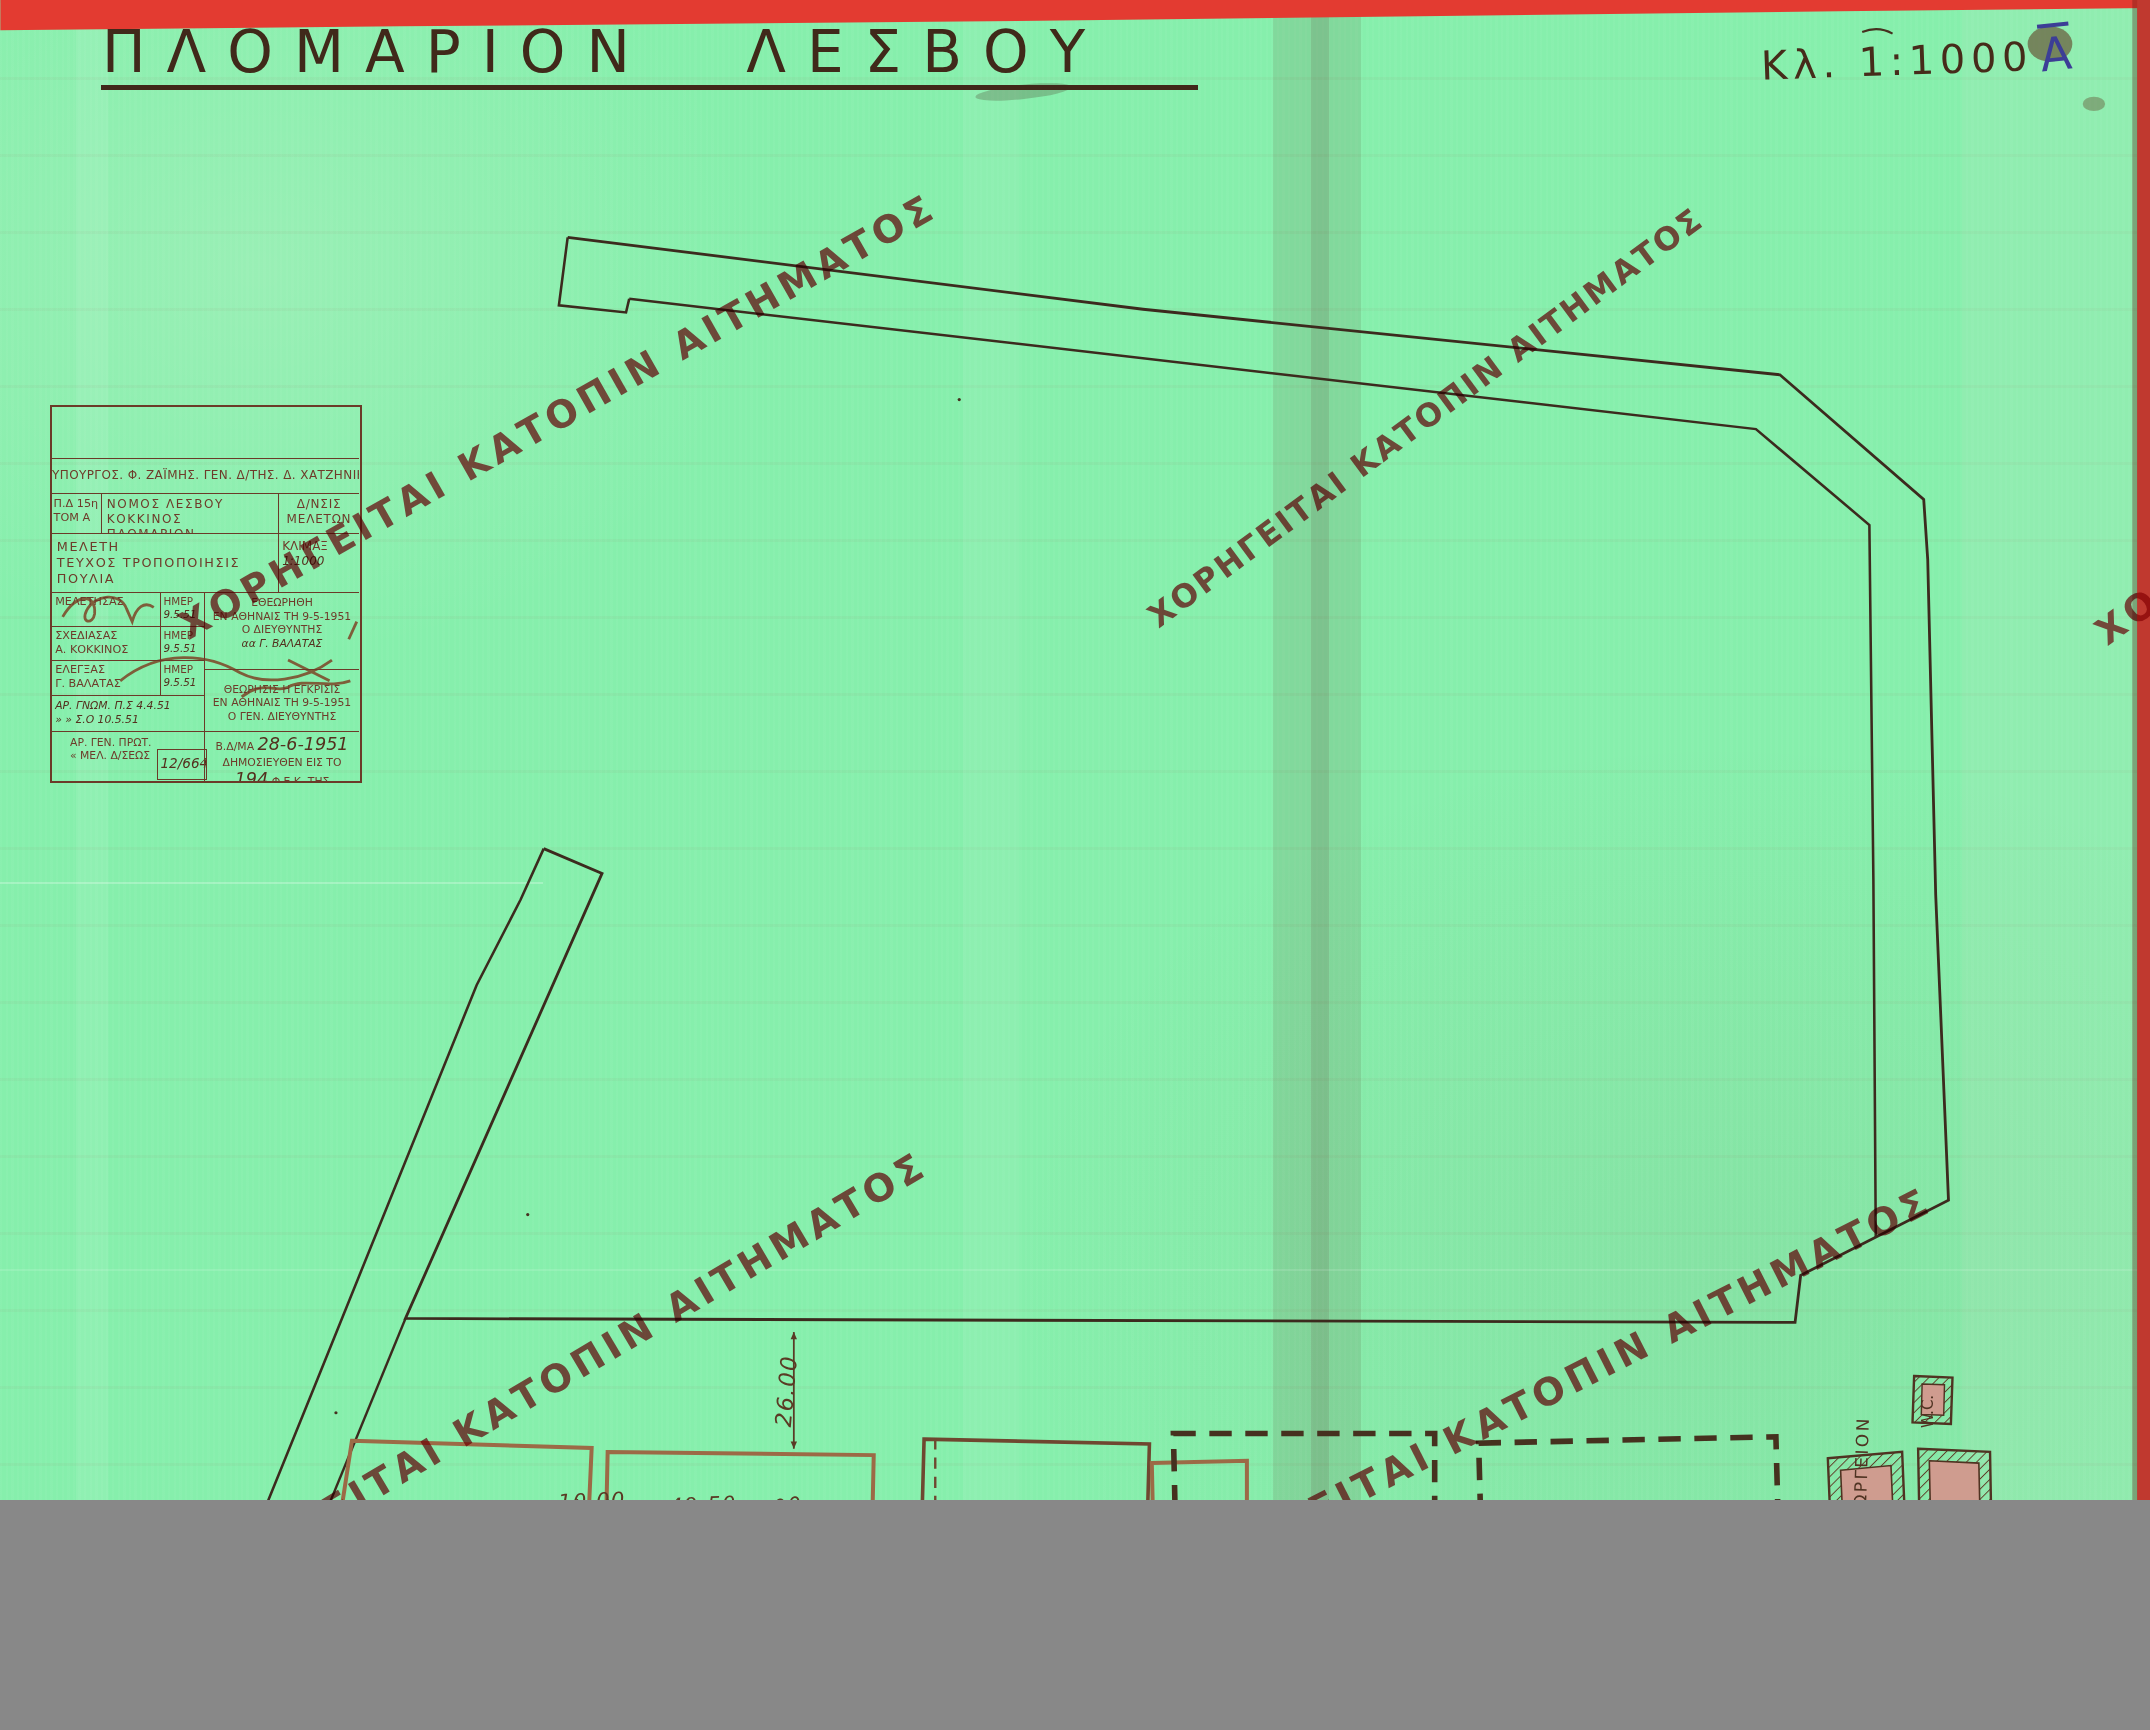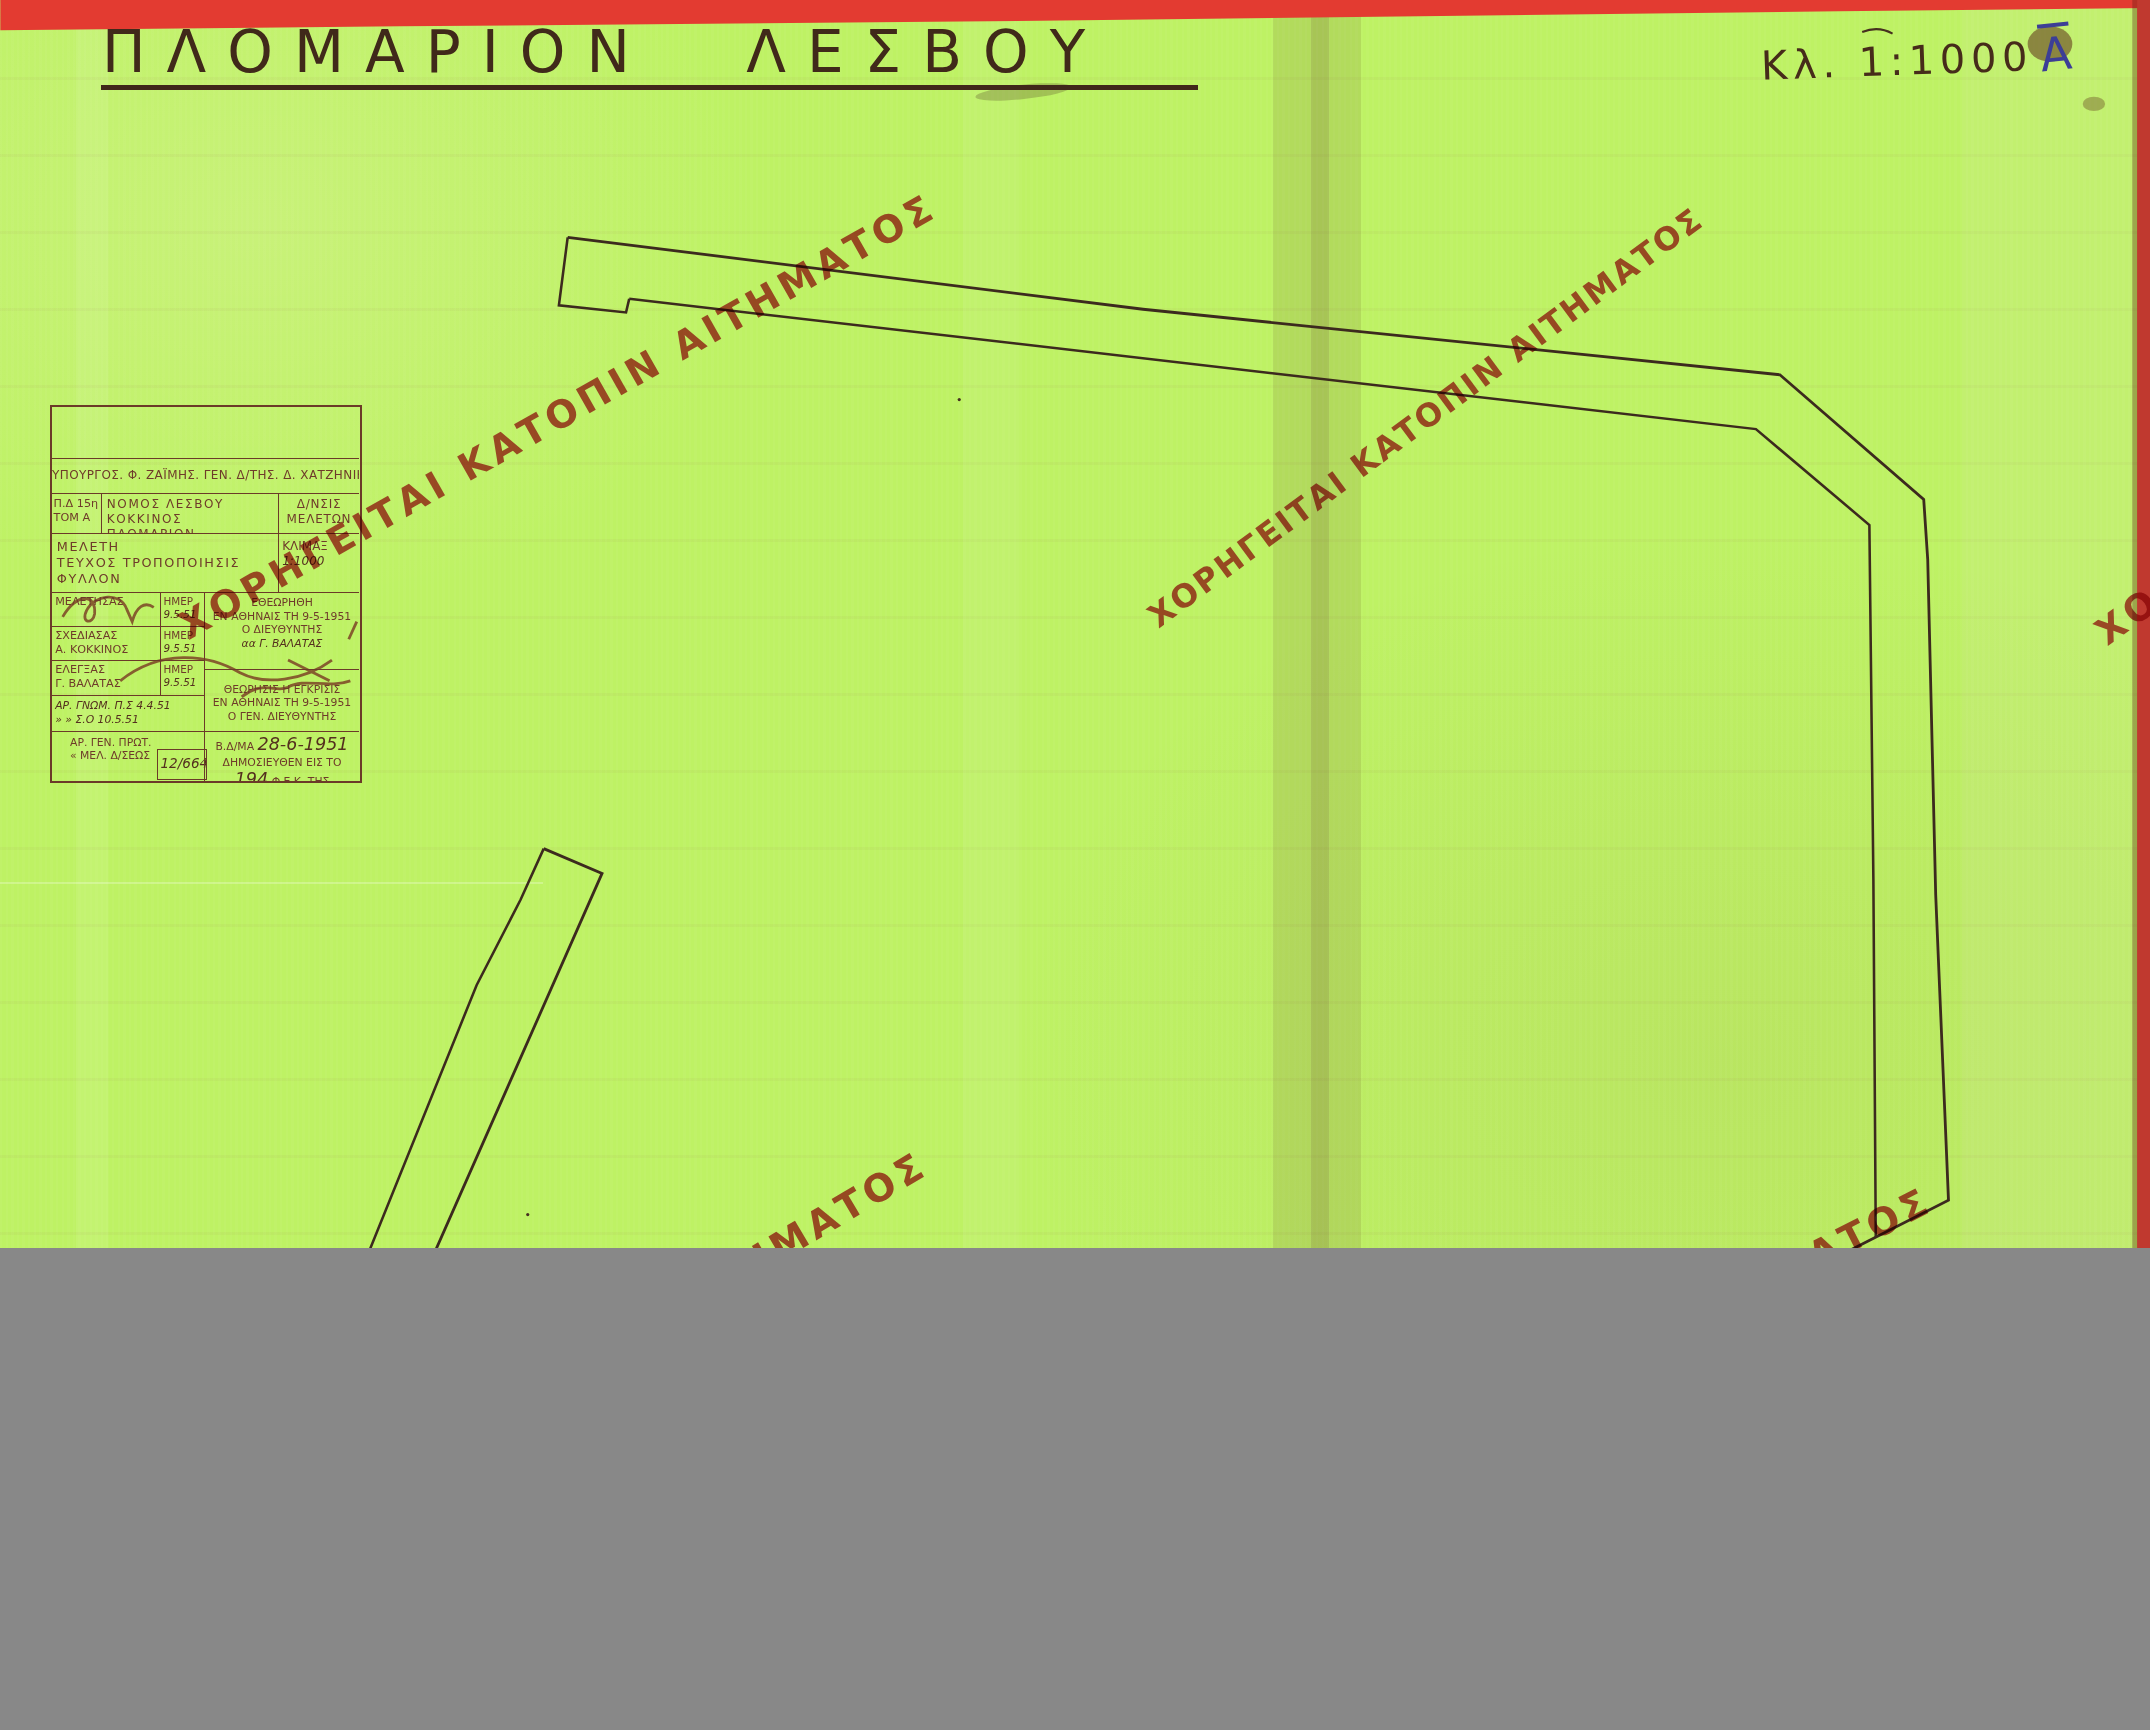--- a/index.html
+++ b/index.html
@@ -1,18 +1,18 @@
 <!DOCTYPE html>
 <html style="font-size:12.8px"><head>
 <meta charset="utf-8">
 <style>
   html,body{margin:0;padding:0;background:#888;}
-  .page{position:relative;width:2151px;height:1248px;overflow:hidden;
+  .page{position:relative;width:2151px;height:1500px;overflow:hidden;
         font-family:"DejaVu Sans","Liberation Sans",sans-serif;
-        background:#bef264;}
+        background:#86efac;}
   .page *{box-sizing:border-box;}
   
   .paper-texture{position:absolute;inset:0;pointer-events:none;
     background:
       repeating-linear-gradient(90deg, rgba(255,255,255,0.03) 0 2.4px, rgba(0,0,0,0) 2.4px 5.6px),
       repeating-linear-gradient(180deg, rgba(150,90,75,0.05) 0 3.2px, rgba(0,0,0,0) 3.2px 77px),
       radial-gradient(ellipse 719px 559px at 12% 18%, rgba(255,240,230,0.16), rgba(255,240,230,0) 70%),
       radial-gradient(ellipse 959px 719px at 80% 85%, rgba(120,60,50,0.07), rgba(0,0,0,0) 75%);}
   .band{position:absolute;pointer-events:none;}
   
@@ -179,21 +179,21 @@
       <div>ΚΟΚΚΙΝΟΣ ΠΛΟΜΑΡΙΟΝ</div>
     </div>
     <div class="cell bt bl c" style="left:226px;top:86px;width:81px;height:40px;font-size:12px;letter-spacing:0.8px;padding:3.2px 1.6px;">
       <div>Δ/ΝΣΙΣ</div>
       <div>ΜΕΛΕΤΩΝ</div>
     </div>
 
     <div class="cell bt" style="left:0;top:126px;width:226px;height:59px;font-size:12.8px;letter-spacing:1.6px;padding:4.8px 4.8px;">
       <div>ΜΕΛΕΤΗ</div>
       <div>ΤΕΥΧΟΣ ΤΡΟΠΟΠΟΙΗΣΙΣ</div>
-      <div>ΦΥΛΛΟΝ</div>
+      <div>ΠΟΥΛΙΑ</div>
     </div>
     <div class="cell bt bl" style="left:226px;top:126px;width:81px;height:59px;font-size:12px;padding:4.8px 3.2px;">
       <div>ΚΛΙΜΑΞ</div>
       <div class="hand">1:1000</div>
     </div>
 
     <div class="cell bt" style="left:0;top:185px;width:108px;height:34px;font-size:11.2px;padding:2.4px 3.2px;">ΜΕΛΕΤΗΣΑΣ</div>
     <div class="cell bt bl" style="left:108px;top:185px;width:44px;height:34px;font-size:10.4px;padding:1.6px 2.4px;">
       <div>ΗΜΕΡ</div>
       <div class="hand">9.5.51</div>

